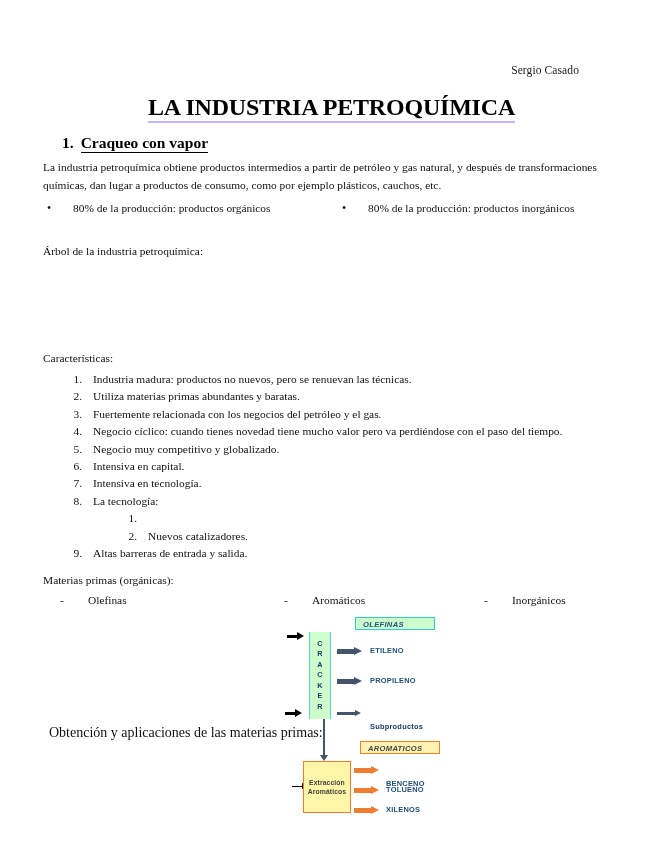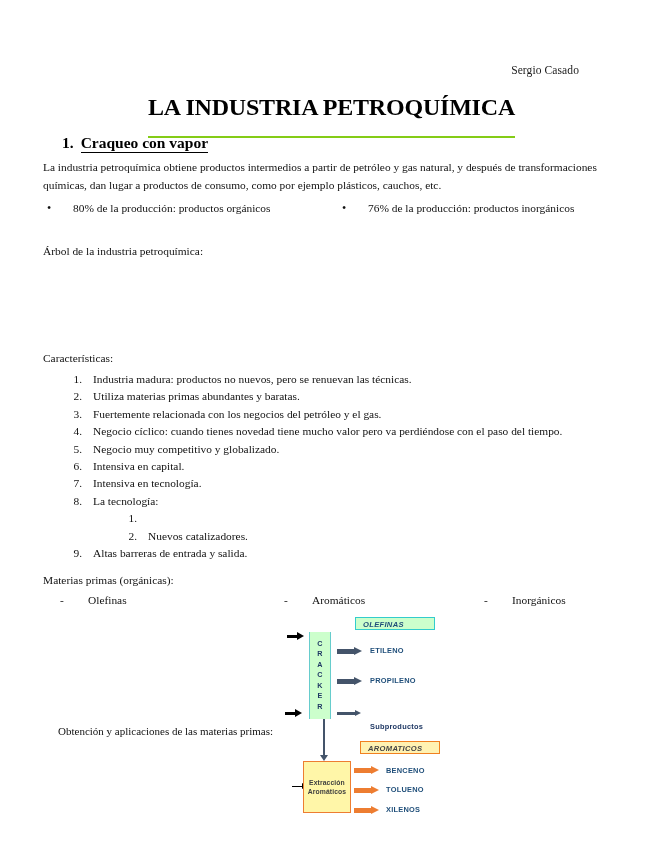--- a/index.html
+++ b/index.html
@@ -41,22 +41,22 @@
     top: 48px;
     left: 0;
     width: 663px;
     text-align: center;
     font-size: 24px;
     font-weight: bold;
     letter-spacing: -0.2px;
     color: #000;
   }
   .doc-title span {
-    border-bottom: 2px solid #84cc16;
-    padding-bottom: 16px;
+    border-bottom: 2px solid #c4b5fd;
+    padding-bottom: 1px;
   }
 
   
   .section-heading {
     position: absolute;
     top: 88px;
     left: 62px;
     font-size: 15.5px;
     font-weight: bold;
     color: #000;
@@ -168,22 +168,22 @@
   .materias-row .mcol { display: flex; }
   .materias-row .mcol .dash { flex: 0 0 28px; }
   .materias-row .mcol:nth-child(1) { width: 224px; }
   .materias-row .mcol:nth-child(2) { width: 200px; }
   .materias-row .mcol:nth-child(3) { width: 150px; }
 
   
   .obtencion-label {
     position: absolute;
     top: 679px;
-    left: 58px;
-    font-size: 11px;
+    left: 49px;
+    font-size: 14px;
     color: #111;
   }
 
   
   .doc-footer {
     position: absolute;
     bottom: 28px;
     right: 44px;
     font-size: 11px;
     font-weight: bold;
@@ -390,21 +390,21 @@
 
   <div class="intro-paragraph">La industria petroquímica obtiene productos intermedios a partir de petróleo y gas natural, y después de transformaciones químicas, dan lugar a productos de consumo, como por ejemplo plásticos, cauchos, etc.</div>
 
   <div class="bullet-row">
     <div class="bullet-col">
       <span class="dot">•</span>
       <span class="btxt">80% de la producción: productos orgánicos</span>
     </div>
     <div class="bullet-col">
       <span class="dot">•</span>
-      <span class="btxt">76% de la producción: productos inorgánicos</span>
+      <span class="btxt">80% de la producción: productos inorgánicos</span>
     </div>
   </div>
 
   <div class="arbol-line">Árbol de la industria petroquímica:</div>
 
   <div class="carac-label">Características:</div>
 
   <div class="carac-list">
     <div class="carac-item">
       <span class="n">1.</span>
@@ -528,21 +528,21 @@
       <div class="etxt">
         <div>Extracción</div>
         <div>Aromáticos</div>
       </div>
     </div>
 
     <div class="prod-arrow arrow-orange" style="left:74px; top:152px; width:26px;">
       <div class="shaft" style="width:18px;"></div>
       <div class="head" style="left:17px;"></div>
     </div>
-    <div class="prod-label teal" style="left:106px; top:152px;">BENCENO</div>
+    <div class="prod-label teal" style="left:106px; top:165px;">BENCENO</div>
 
     <div class="prod-arrow arrow-orange" style="left:74px; top:172px; width:26px;">
       <div class="shaft" style="width:18px;"></div>
       <div class="head" style="left:17px;"></div>
     </div>
     <div class="prod-label teal" style="left:106px; top:171px;text-align:right;">TOLUENO</div>
 
     <div class="prod-arrow arrow-orange" style="left:74px; top:192px; width:26px;">
       <div class="shaft" style="width:18px;"></div>
       <div class="head" style="left:17px;"></div>

